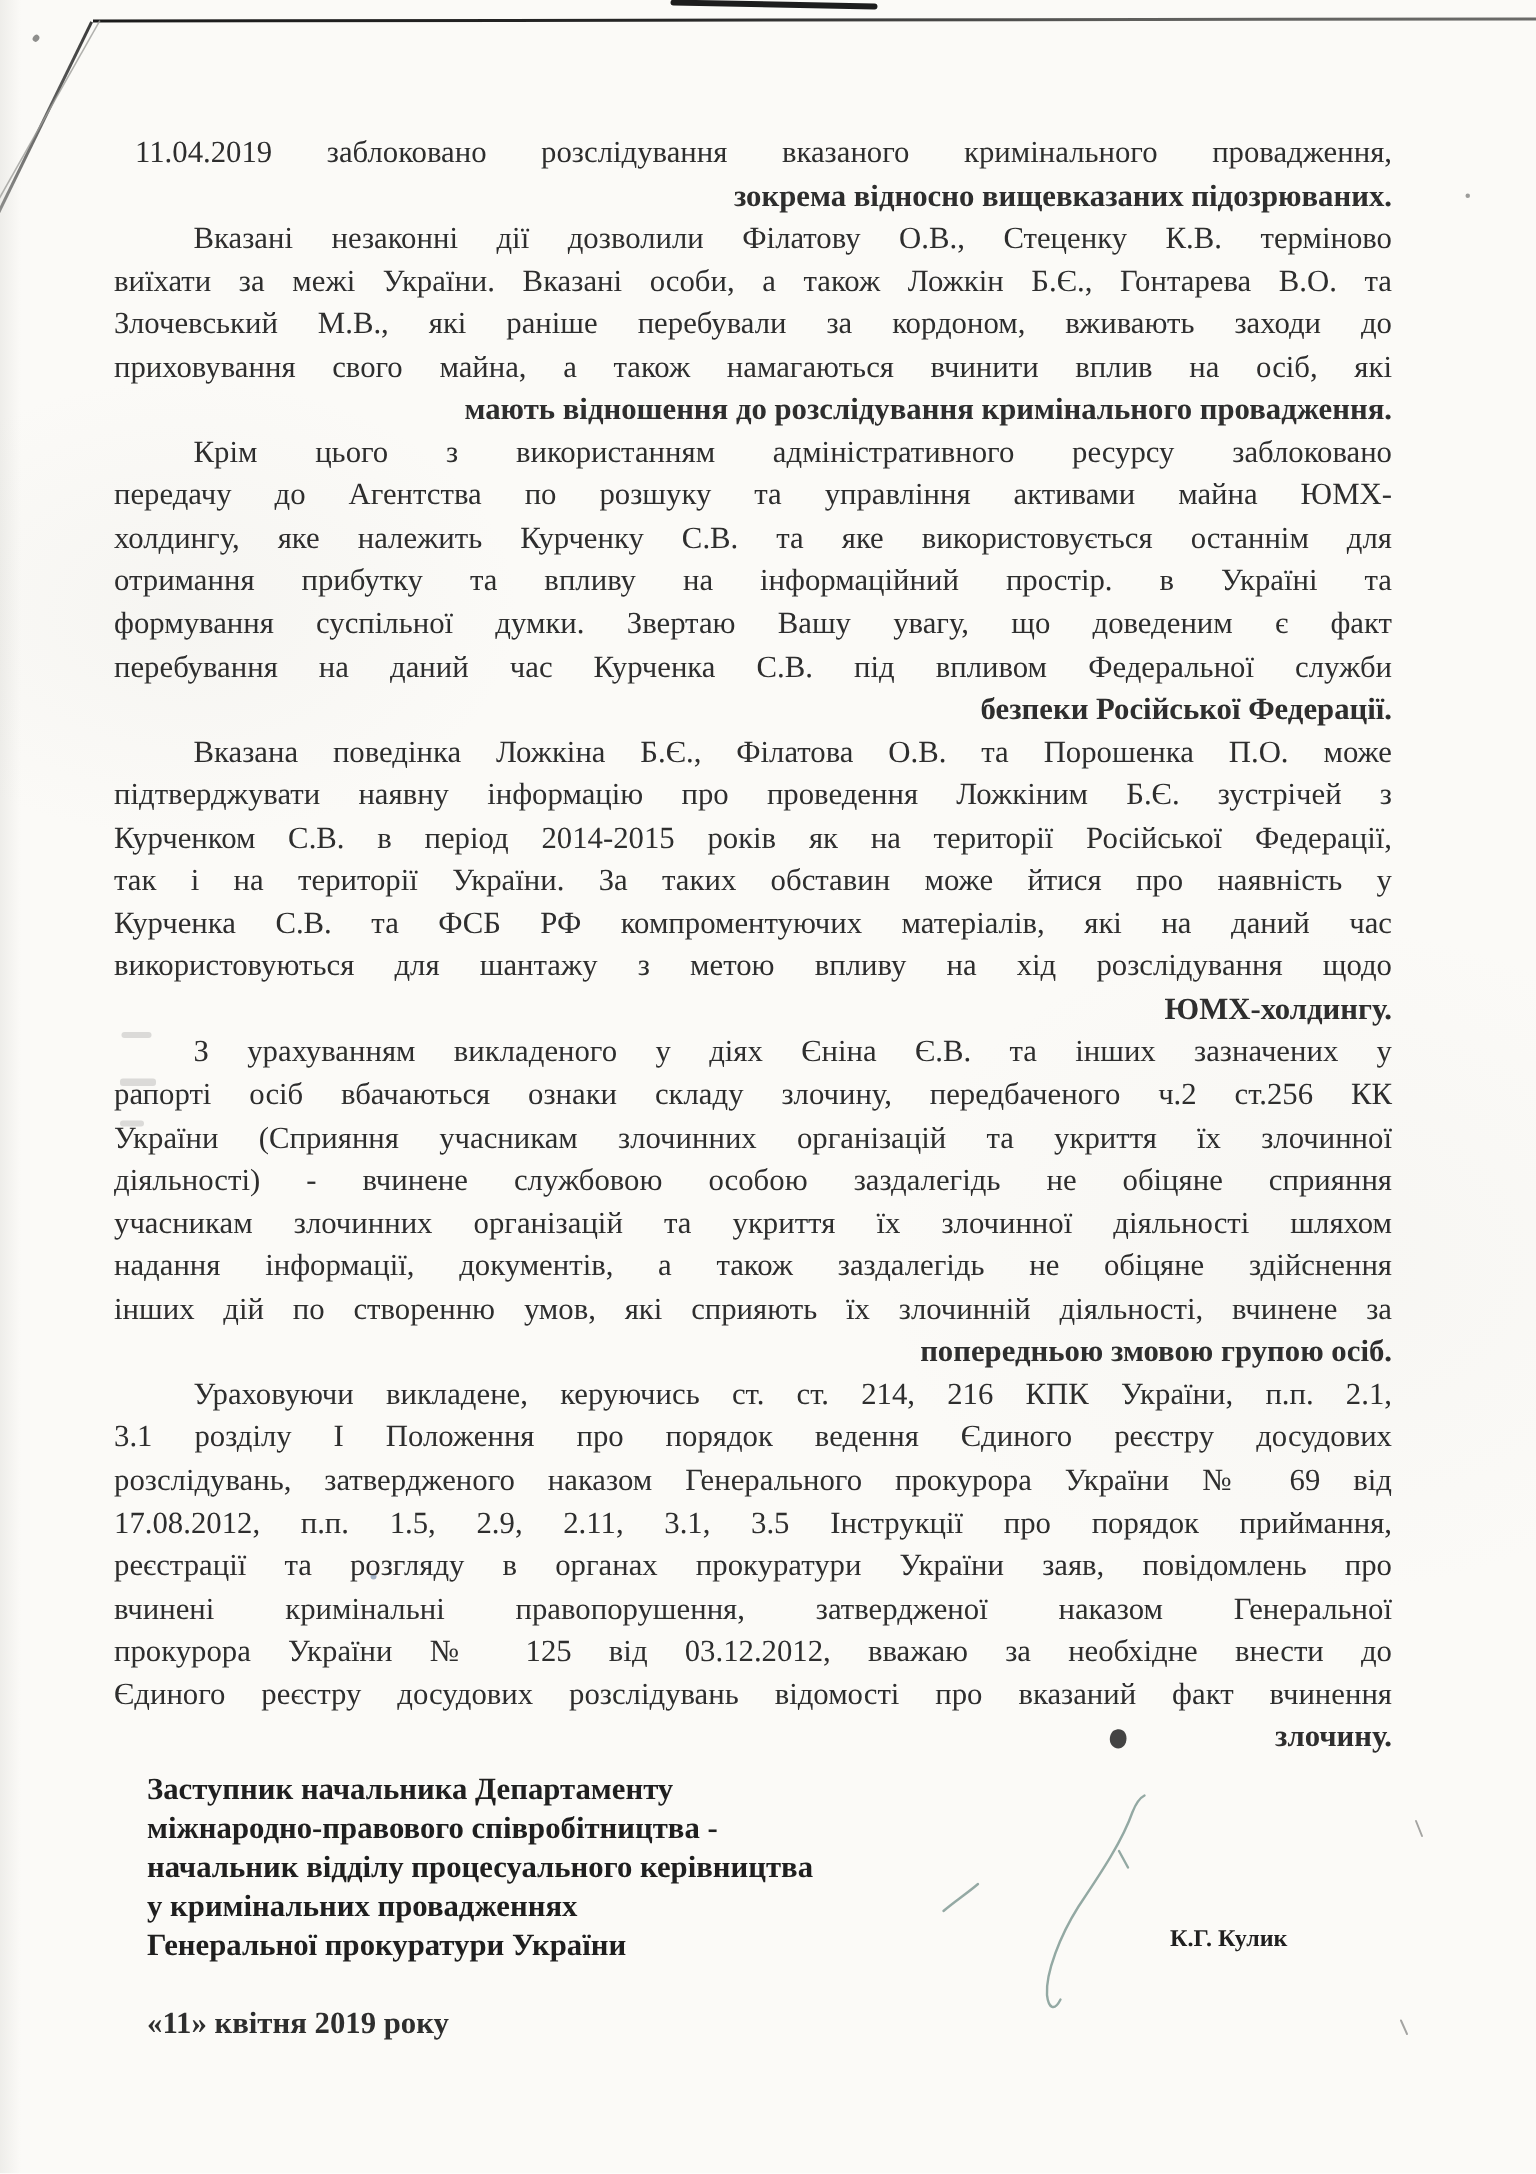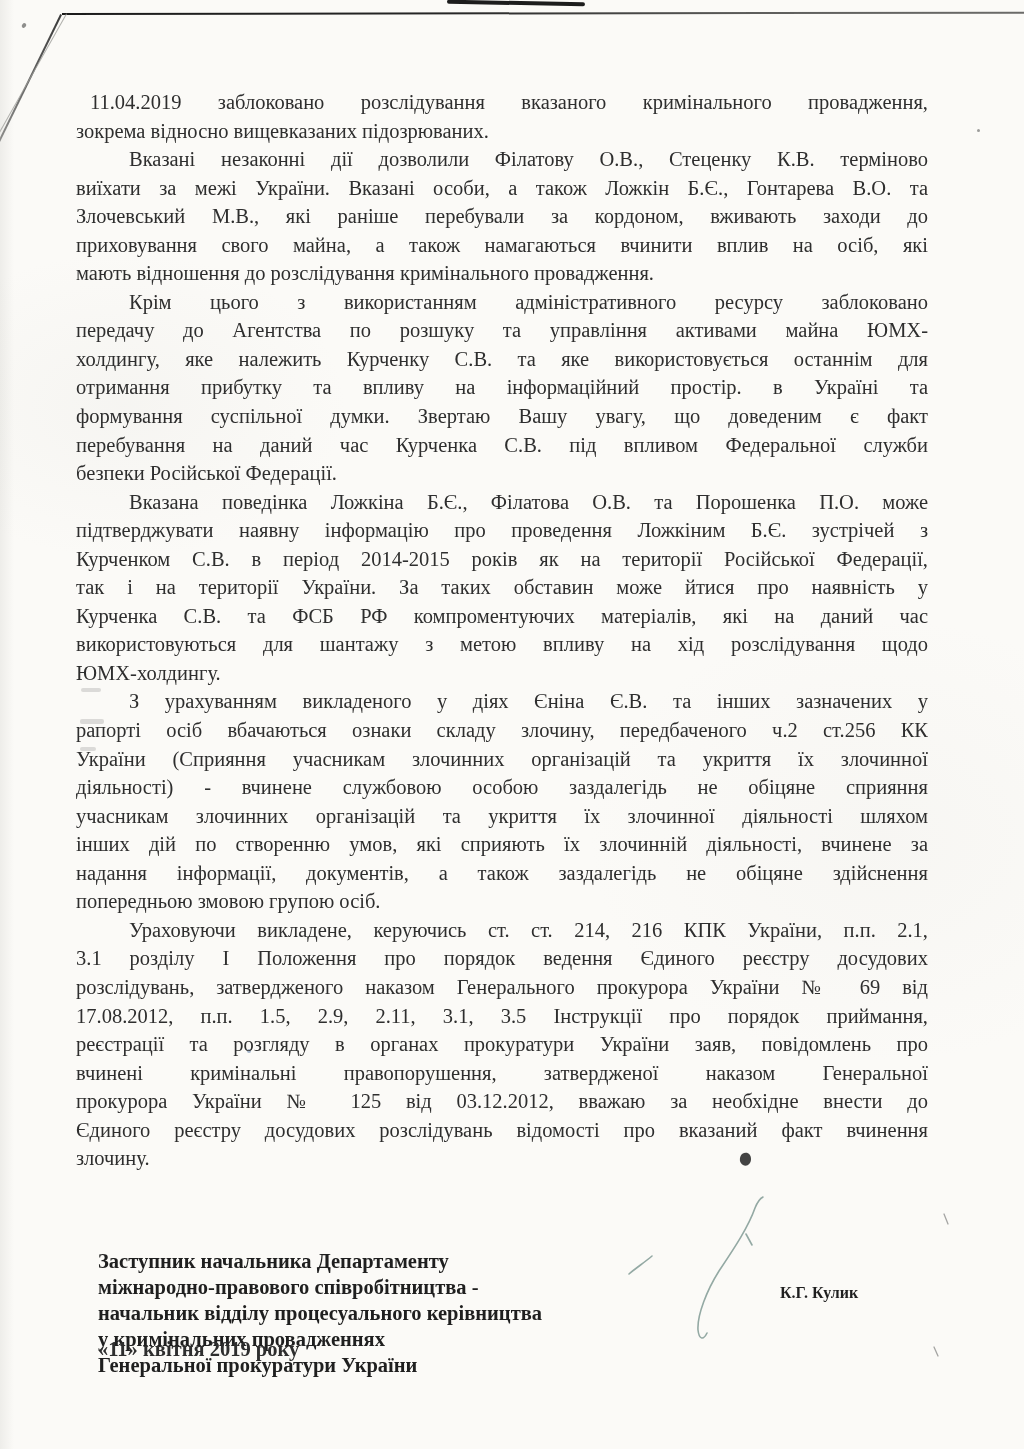--- a/index.html
+++ b/index.html
@@ -11,25 +11,25 @@
       radial-gradient(ellipse 320px 220px at 12% 28%, rgba(208,208,202,.12), rgba(208,208,202,0) 70%),
       radial-gradient(ellipse 420px 320px at 86% 58%, rgba(212,212,206,.10), rgba(212,212,206,0) 70%),
       #fbfaf7;
     color:#2e2e2e;
   }
   
   .doc-body{position:absolute; left:76px; top:88px; width:852px; font-size:20.5px;}
   .para{margin:0; padding:0;}
   .ln{display:block; height:28.55px; line-height:28.55px; overflow:visible;}
   .jl{text-align:justify; text-align-last:justify;}
-  .ll{text-align:left;}
+  .ll{text-align:right;font-weight:bold;}
   .ind{padding-left:53px;}
   .off14{padding-left:14px;}
   
-  .sig-block{position:absolute; left:98px; top:1248px; font-weight:bold; font-size:20.5px; color:#1f1f1f;}
+  .sig-block{position:absolute; left:98px; top:1180px; font-weight:bold; font-size:20.5px; color:#1f1f1f;}
   .sig-ln{display:block; height:26px; line-height:26px; white-space:nowrap;}
   .sig-name{position:absolute; left:780px; top:1284px; font-weight:bold; font-size:16px; color:#1f1f1f; white-space:nowrap;}
   .date-line{position:absolute; left:98px; top:1338px; font-size:20.5px; color:#2e2e2e; white-space:nowrap;font-weight:bold;}
   
   .scan-top-line{position:absolute; left:62px; top:13px; width:962px; height:2px;
     background:linear-gradient(90deg,#1b1b1b 0%,#262626 40%,#5e5e5c 72%,#6b6b69 100%);
     transform:rotate(-0.08deg); transform-origin:left center;}
   .scan-top-thick{position:absolute; left:447px; top:1px; width:138px; height:3.6px; background:#1d1d1d;
     border-radius:2px; transform:rotate(1.1deg);}
   .crease-1{position:absolute; left:62px; top:15px; width:143px; height:1.7px;
@@ -92,22 +92,22 @@
       <span class="ln jl">Курченка С.В. та ФСБ РФ компроментуючих матеріалів, які на даний час</span>
       <span class="ln jl">використовуються для шантажу з метою впливу на хід розслідування щодо</span>
       <span class="ln ll">ЮМХ-холдингу.</span>
     </p>
     <p class="para">
       <span class="ln jl ind">З урахуванням викладеного у діях Єніна Є.В. та інших зазначених у</span>
       <span class="ln jl">рапорті осіб вбачаються ознаки складу злочину, передбаченого ч.2 ст.256 КК</span>
       <span class="ln jl">України (Сприяння учасникам злочинних організацій та укриття їх злочинної</span>
       <span class="ln jl">діяльності) - вчинене службовою особою заздалегідь не обіцяне сприяння</span>
       <span class="ln jl">учасникам злочинних організацій та укриття їх злочинної діяльності шляхом</span>
+      <span class="ln jl">надання інформації, документів, а також заздалегідь не обіцяне здійснення</span>
       <span class="ln jl">інших дій по створенню умов, які сприяють їх злочинній діяльності, вчинене за</span>
-      <span class="ln jl">надання інформації, документів, а також заздалегідь не обіцяне здійснення</span>
       <span class="ln ll">попередньою змовою групою осіб.</span>
     </p>
     <p class="para">
       <span class="ln jl ind">Ураховуючи викладене, керуючись ст. ст. 214, 216 КПК України, п.п. 2.1,</span>
       <span class="ln jl">3.1 розділу І Положення про порядок ведення Єдиного реєстру досудових</span>
       <span class="ln jl">розслідувань, затвердженого наказом Генерального прокурора України № 69 від</span>
       <span class="ln jl">17.08.2012, п.п. 1.5, 2.9, 2.11, 3.1, 3.5 Інструкції про порядок приймання,</span>
       <span class="ln jl">реєстрації та розгляду в органах прокуратури України заяв, повідомлень про</span>
       <span class="ln jl">вчинені кримінальні правопорушення, затвердженої наказом Генеральної</span>
       <span class="ln jl">прокурора України № 125 від 03.12.2012, вважаю за необхідне внести до</span>

